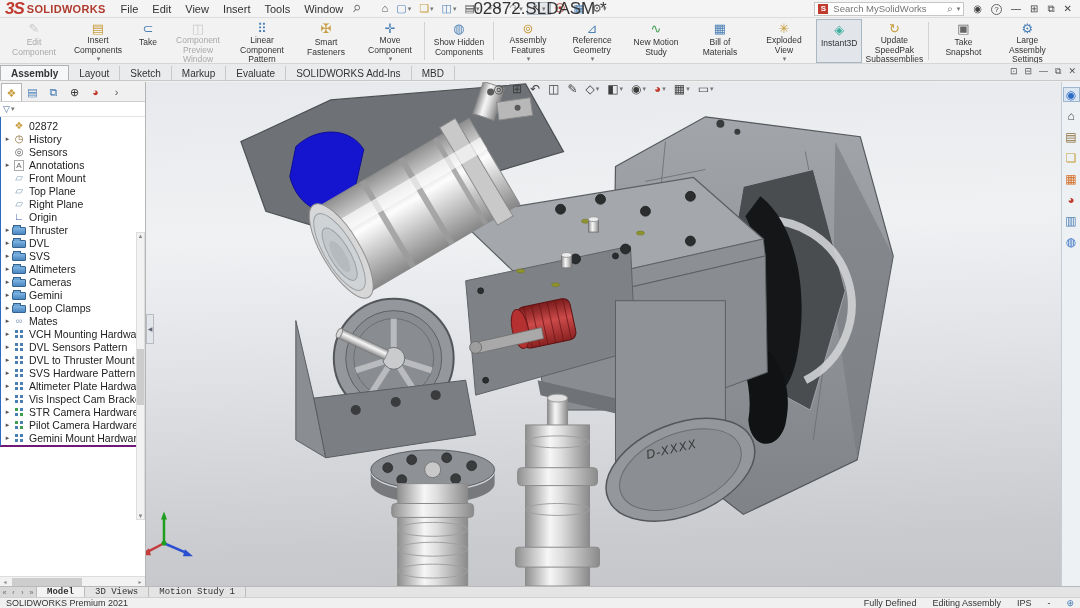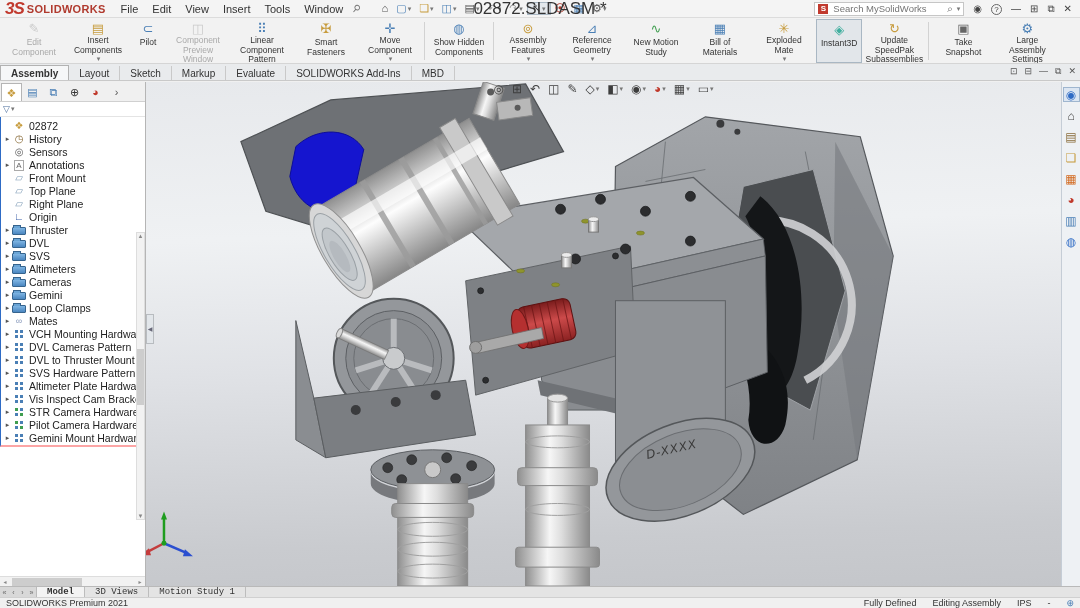--- a/index.html
+++ b/index.html
@@ -54,21 +54,21 @@
 
   
   .main{position:absolute;top:82px;bottom:22px;left:0;right:0;display:flex;}
 
   
   .panel{width:146px;background:#fff;border-right:1px solid #b5b5b5;display:flex;flex-direction:column;position:relative;}
   .mgr-tabs{height:20px;display:flex;align-items:center;background:#f0f0f0;border-bottom:1px solid #d0d0d0;padding-left:1px;}
   .mgr-tab{width:21px;height:18px;text-align:center;font-size:11px;line-height:18px;}
   .mgr-tab.active{background:#fff;border:1px solid #b5b5b5;border-bottom:none;}
   .filter-row{height:15px;display:flex;align-items:center;border-bottom:1px solid #e4e4e4;padding:0 3px;font-size:9px;color:#4a6b9a;}
-  .treebox{border-left:1px solid #2e6bc5;border-bottom:2px solid #fca5a5;padding:2px 0 1px;}
+  .treebox{border-left:1px solid #2e6bc5;border-bottom:2px solid #701a75;padding:2px 0 1px;}
   .trow{display:flex;align-items:center;height:13px;padding-left:2px;white-space:nowrap;overflow:hidden;font-size:10.5px;}
   .twisty{width:9px;flex:none;font-size:7px;color:#555;text-align:center;}
   .twisty.hide{display:inline-block;visibility:hidden;}
   .ic{width:14px;height:12px;flex:none;margin-right:3px;position:relative;font-size:10px;line-height:12px;text-align:center;}
   .tlabel{overflow:hidden;text-overflow:clip;}
   .ic-assembly::before{content:"❖";color:#c79c3e;}
   .ic-history::before{content:"◷";color:#8a6d3b;}
   .ic-sensors::before{content:"◎";color:#555;}
   .ic-annotations::before{content:"A";color:#666;font-size:8px;border:1px solid #aaa;padding:0 1.5px;line-height:9px;}
   .ic-plane::before{content:"▱";color:#7d9ab5;}
@@ -218,21 +218,21 @@
     <span class="rlabel">Edit Component</span>
 
   </div>
       <div class="rbtn">
     <span class="ric g" style="color: rgb(199, 156, 62);">▤</span>
     <span class="rlabel">Insert Components</span>
     <span class="dd">▾</span>
   </div>
       <div class="rbtn">
     <span class="ric g" style="color: rgb(74, 127, 181);">⊂</span>
-    <span class="rlabel">Pilot</span>
+    <span class="rlabel">Take</span>
 
   </div>
       <div class="rbtn disabled">
     <span class="ric g" style="color: rgb(153, 153, 153);">◫</span>
     <span class="rlabel">Component Preview Window</span>
 
   </div>
       <div class="rbtn">
     <span class="ric g" style="color: rgb(74, 127, 181);">⠿</span>
     <span class="rlabel">Linear Component Pattern</span>
@@ -270,21 +270,21 @@
     <span class="rlabel">New Motion Study</span>
 
   </div>
       <div class="rbtn">
     <span class="ric g" style="color: rgb(74, 127, 181);">▦</span>
     <span class="rlabel">Bill of Materials</span>
 
   </div>
       <div class="rbtn">
     <span class="ric g" style="color: rgb(199, 156, 62);">✳</span>
-    <span class="rlabel">Exploded Mate</span>
+    <span class="rlabel">Exploded View</span>
     <span class="dd">▾</span>
   </div>
       <div class="rbtn active">
     <span class="ric g" style="color: rgb(63, 174, 158);">◈</span>
     <span class="rlabel">Instant3D</span>
 
   </div>
       <div class="rbtn">
     <span class="ric g" style="color: rgb(199, 156, 62);">↻</span>
     <span class="rlabel">Update SpeedPak Subassemblies</span>
@@ -441,21 +441,21 @@
     <span class="tlabel">Mates</span>
   </div>
           <div class="trow">
     <span class="twisty">▸</span>
     <span class="ic ic-pattern"></span>
     <span class="tlabel">VCH Mounting Hardware</span>
   </div>
           <div class="trow">
     <span class="twisty">▸</span>
     <span class="ic ic-pattern"></span>
-    <span class="tlabel">DVL Cameras Pattern</span>
+    <span class="tlabel">DVL Sensors Pattern</span>
   </div>
           <div class="trow">
     <span class="twisty">▸</span>
     <span class="ic ic-pattern"></span>
     <span class="tlabel">DVL to Thruster Mount Hardware Pat</span>
   </div>
           <div class="trow">
     <span class="twisty">▸</span>
     <span class="ic ic-pattern"></span>
     <span class="tlabel">SVS Hardware Pattern</span>

